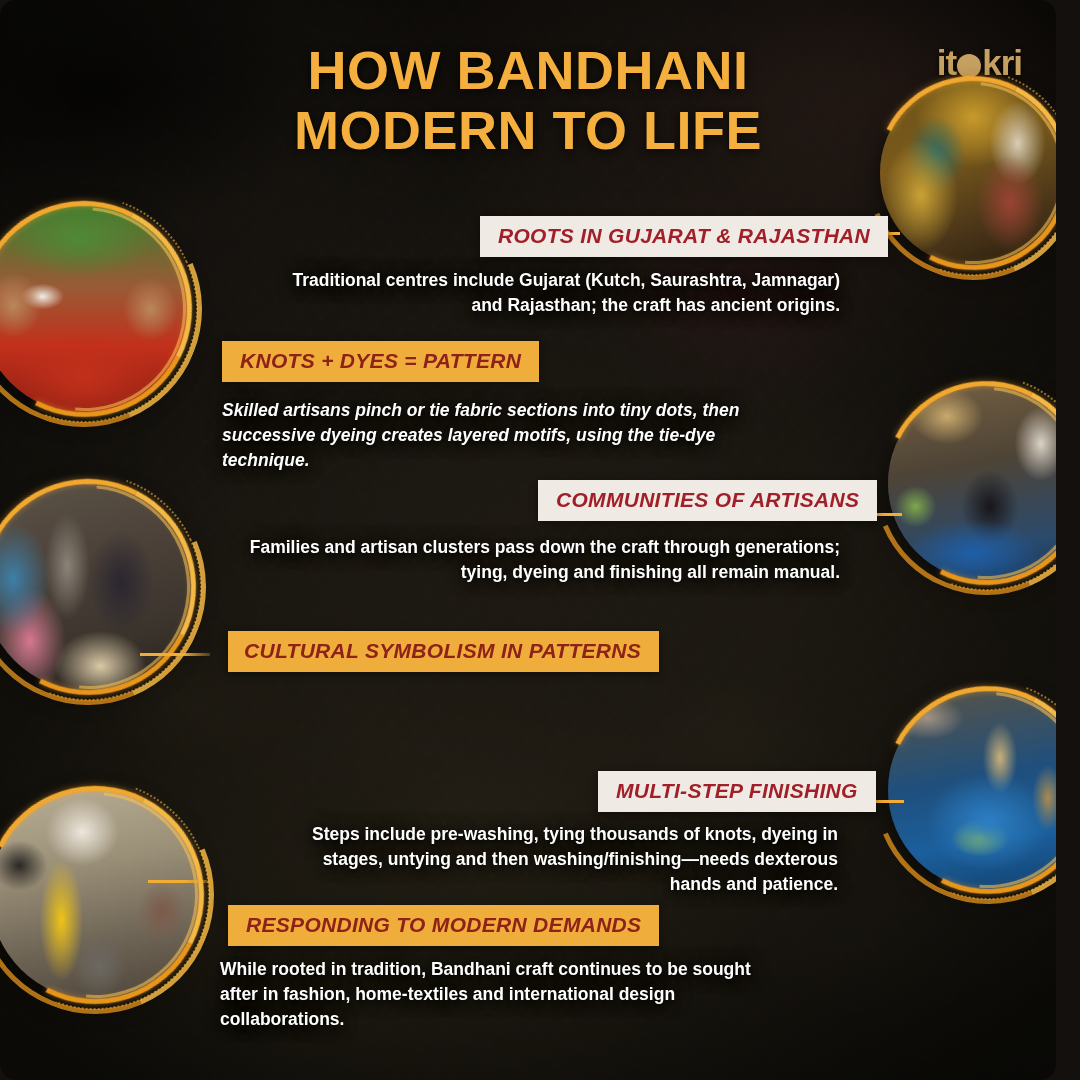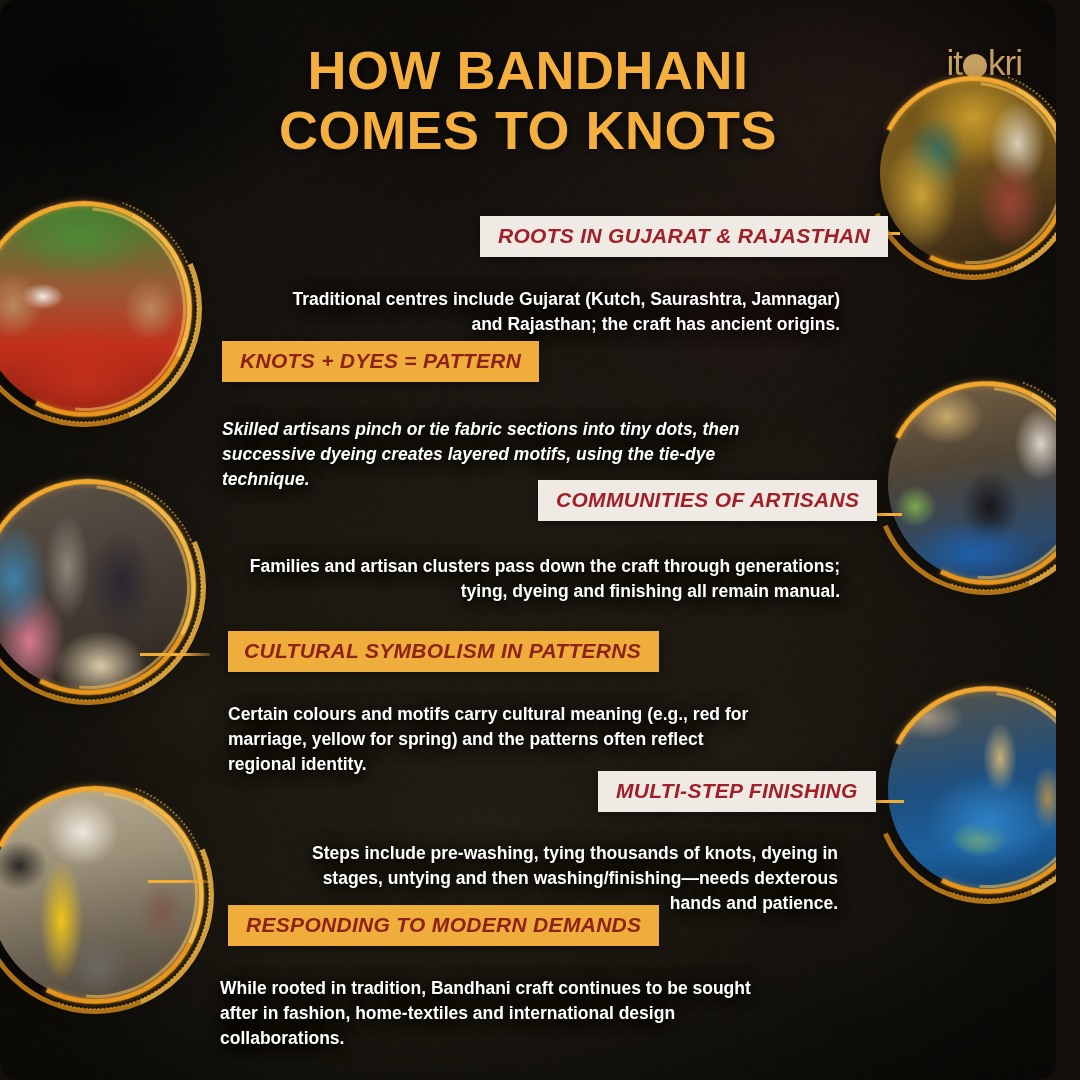--- a/index.html
+++ b/index.html
@@ -97,21 +97,21 @@
   .title .l2 { display: block; }
 
   .logo {
     position: absolute;
     right: 34px;
     top: 42px;
     width: 118px;
     height: 42px;
     color: #C7A161;
     font-size: 35px;
-    font-weight: 400;
+    font-weight: 700;
     letter-spacing: -1px;
     line-height: 42px;
     text-align: right;
     text-shadow: 0 1px 5px rgba(0,0,0,0.8);
   }
   .logo .dot-o {
     display: inline-block;
     width: 24px; height: 24px;
     border-radius: 50%;
     background: #C7A161;
@@ -197,21 +197,20 @@
   .label.amber { background: #EFAE3B; color: #8E2118; }
 
   
   .body {
     position: absolute;
     color: #FFFFFF;
     font-size: 17.5px;
     font-weight: 700;
     line-height: 1.42;
     text-shadow: 0 2px 7px rgba(0,0,0,0.85), 0 0 18px rgba(0,0,0,0.6);
-    margin-top: 19px;
   }
   .body.right { text-align: right; }
   .body.left  { text-align: left; }
 
   
   .ph-inner { position: absolute; inset: 0; }
 </style>
 </head>
 <body>
 
@@ -220,21 +219,21 @@
   <div class="bg-base"></div>
   <div class="bg-dark-left"></div>
   <div class="bg-warm-top"></div>
   <div class="bg-fabric"></div>
   <div class="bg-folds"></div>
   <div class="bg-vignette"></div>
   <div class="bg-scrim"></div>
 
   <div class="title">
     <span>HOW BANDHANI</span>
-    <span class="l2">COMES TO KNOTS</span>
+    <span class="l2">MODERN TO LIFE</span>
   </div>
 
   <div class="logo">
     <span>it</span><span class="dot-o"></span><span>kri</span>
   </div>
 
   <div class="photo" style="left:880px; top:80px; width:186px; height:186px;">
     <div class="ph-inner" style="background:
            radial-gradient(ellipse 60px 90px at 22% 62%, #C9A235 0%, rgba(0,0,0,0) 62%),
            radial-gradient(ellipse 56px 80px at 70% 66%, #9A4334 0%, rgba(0,0,0,0) 60%),
@@ -332,21 +331,20 @@
   <div class="label cream" style="left:480px; top:216px;">ROOTS IN GUJARAT &amp; RAJASTHAN</div>
   <div class="body right" style="left:280px; top:268px; width:560px;">Traditional centres include Gujarat (Kutch, Saurashtra, Jamnagar) and Rajasthan; the craft has ancient origins.</div>
 
   <div class="label amber" style="left:222px; top:341px;">KNOTS + DYES = PATTERN</div>
   <div class="body left" style="left:222px; top:398px; width:536px;font-style:italic;">Skilled artisans pinch or tie fabric sections into tiny dots, then successive dyeing creates layered motifs, using the tie-dye technique.</div>
 
   <div class="label cream" style="left:538px; top:480px;">COMMUNITIES OF ARTISANS</div>
   <div class="body right" style="left:240px; top:535px; width:600px;">Families and artisan clusters pass down the craft through generations; tying, dyeing and finishing all remain manual.</div>
 
   <div class="label amber" style="left:228px; top:631px;padding-left:16px;">CULTURAL SYMBOLISM IN PATTERNS</div>
-  <div class="body left" style="left:228px; top:683px; width:544px;">Certain colours and motifs carry cultural meaning (e.g., red for marriage, yellow for spring) and the patterns often reflect regional identity.</div>
 
   <div class="label cream" style="left:598px; top:771px;">MULTI-STEP FINISHING</div>
   <div class="body right" style="left:280px; top:822px; width:558px;">Steps include pre-washing, tying thousands of knots, dyeing in stages, untying and then washing/finishing—needs dexterous hands and patience.</div>
 
   <div class="label amber" style="left:228px; top:905px;">RESPONDING TO MODERN DEMANDS</div>
   <div class="body left" style="left:220px; top:957px; width:560px;">While rooted in tradition, Bandhani craft continues to be sought after in fashion, home-textiles and international design collaborations.</div>
 
 </div>
 
 </body></html>

